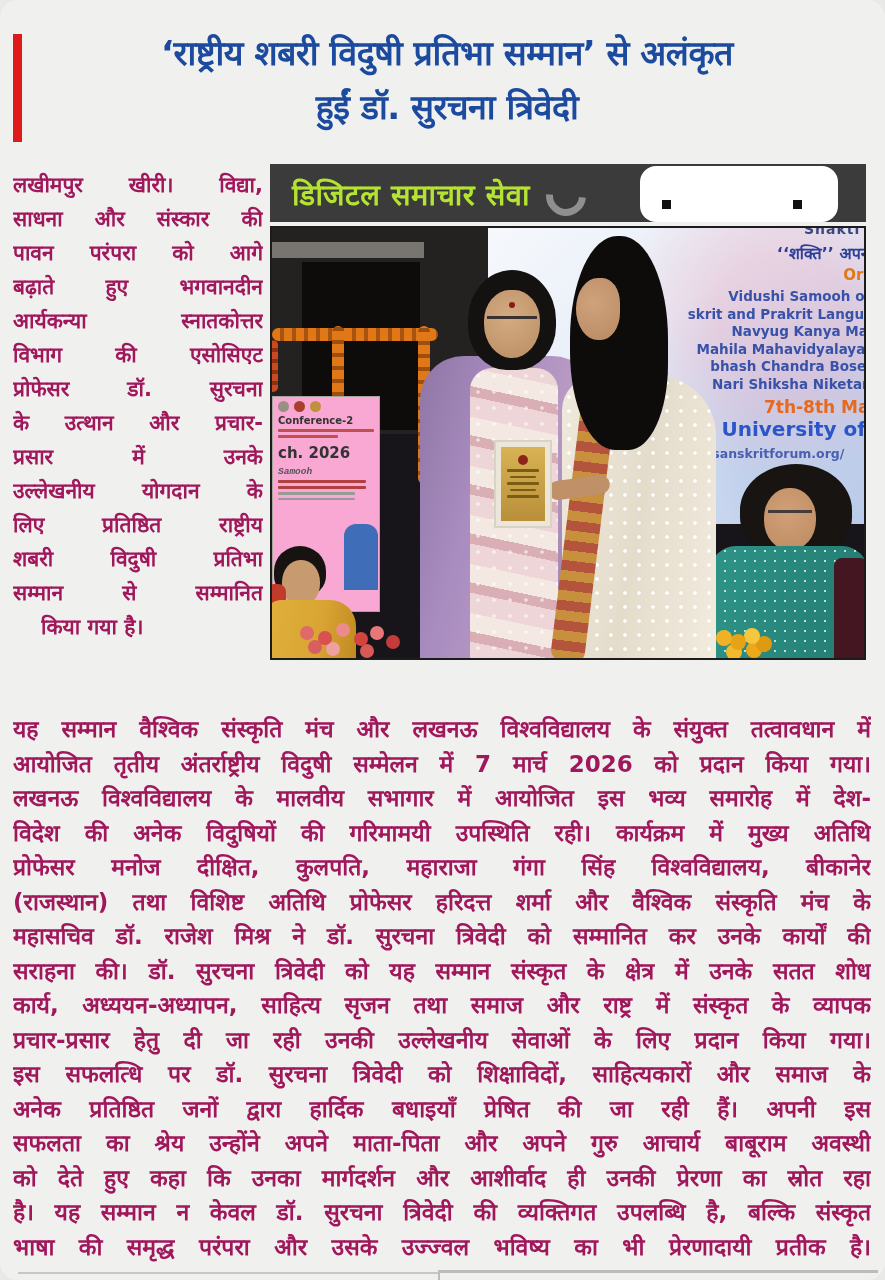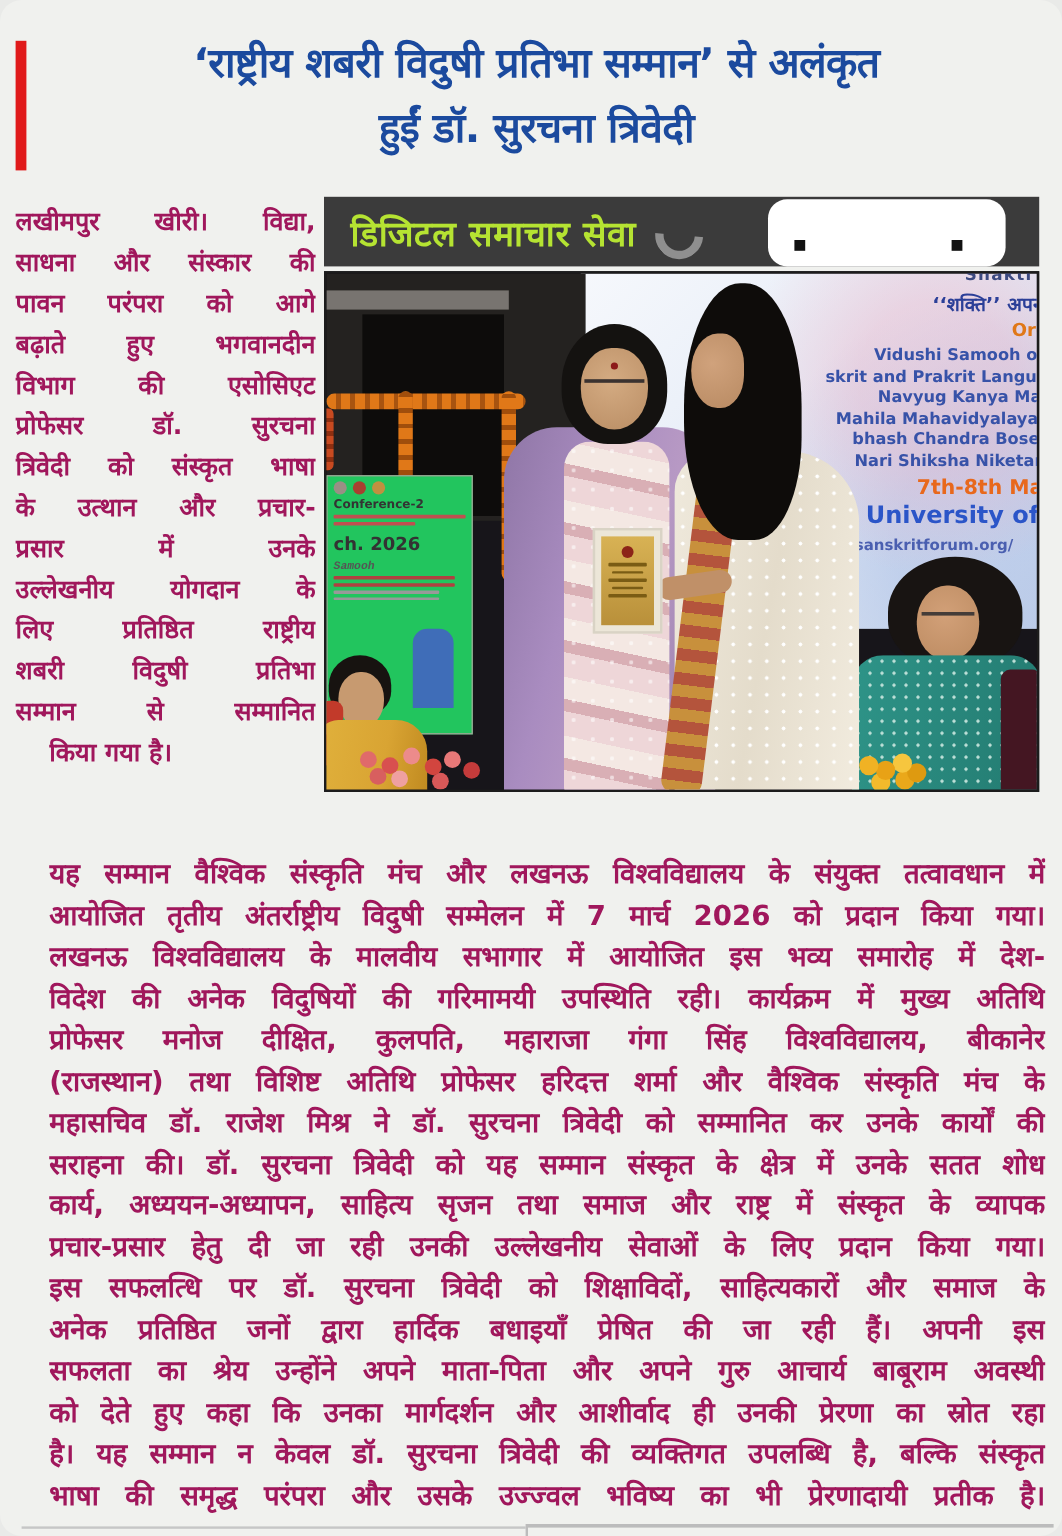--- a/index.html
+++ b/index.html
@@ -98,22 +98,22 @@
     position:absolute;width:12px;border-radius:6px;
     background:repeating-linear-gradient(0deg,#e07818 0 9px,#a04e0c 9px 13px);
   }
   .garland-v.g1{left:60px;top:98px;height:196px;}
   .garland-v.g2{left:146px;top:98px;height:158px;}
   .garland-edge{
     position:absolute;left:-4px;top:112px;width:10px;height:52px;border-radius:5px;
     background:repeating-linear-gradient(0deg,#c84a20 0 7px,#8f2f10 7px 11px);
   }
   .poster{
-    position:absolute;left:0;top:168px;width:122px;height:216px;
-    background:#22c55e;border:1px solid #a9a49c;box-sizing:border-box;
+    position:absolute;left:0;top:168px;width:108px;height:216px;
+    background:#f9a8d4;border:1px solid #a9a49c;box-sizing:border-box;
     padding:4px 5px;font-weight:700;color:#333;overflow:hidden;
   }
   .poster .logos{display:flex;gap:5px;margin-bottom:3px;}
   .poster .logo{width:11px;height:11px;border-radius:50%;}
   .poster .lg1{background:#9a8f85;} .poster .lg2{background:#a84030;} .poster .lg3{background:#c09040;}
   .poster .p-title{font-size:10px;white-space:nowrap;}
   .poster .bar{height:3px;background:#c05050;margin:3px 0;border-radius:1px;}
   .poster .bar.b2{width:62%;}
   .poster .p-date{font-size:15px;margin-top:6px;}
   .poster .p-samooh{font-size:9.5px;font-style:italic;color:#555;margin-top:4px;font-family:Liberation Mono, monospace;}
@@ -193,21 +193,21 @@
     box-shadow:14px 4px 0 #e8a216,28px -2px 0 #f6c63e,40px 6px 0 #de9a10,10px 14px 0 #f2ba2c,30px 12px 0 #eaa81a;
   }
   .dark-table{position:absolute;left:366px;top:384px;width:84px;height:50px;background:#15121a;border-radius:10px;}
   
   .body-text{
     position:absolute;left:13px;top:712px;width:858px;
     color:#a0175c;font-weight:700;font-size:23px;
   }
   .body-text .line{
     height:34.5px;line-height:34.5px;overflow:hidden;
-    text-align:justify;text-align-last:justify;margin-left:28px;
+    text-align:justify;text-align-last:justify;
   }
   
   .divider-left{position:absolute;left:18px;top:1272px;width:420px;height:2px;background:#c6c6c6;}
   .divider-right{position:absolute;left:440px;top:1270px;width:438px;height:3px;background:#bcbcbc;}
   .divider-tick{position:absolute;left:438px;top:1270px;width:2px;height:10px;background:#bcbcbc;}
 </style>
 </head>
 <body>
 
 <div class="page">
@@ -216,23 +216,23 @@
   <div class="headline">
     <div>‘राष्ट्रीय शबरी विदुषी प्रतिभा सम्मान’ से अलंकृत</div>
     <div>हुईं डॉ. सुरचना त्रिवेदी</div>
   </div>
 
   <div class="left-col">
       <div class="line">लखीमपुर खीरी। विद्या,</div>
       <div class="line">साधना और संस्कार की</div>
       <div class="line">पावन परंपरा को आगे</div>
       <div class="line">बढ़ाते हुए भगवानदीन</div>
+      <div class="line">आर्यकन्या स्नातकोत्तर</div>
       <div class="line">विभाग की एसोसिएट</div>
       <div class="line">प्रोफेसर डॉ. सुरचना</div>
-      <div class="line">त्रिवेदी को संस्कृत भाषा</div>
       <div class="line">के उत्थान और प्रचार-</div>
       <div class="line">प्रसार में उनके</div>
       <div class="line">उल्लेखनीय योगदान के</div>
       <div class="line">लिए प्रतिष्ठित राष्ट्रीय</div>
       <div class="line">शबरी विदुषी प्रतिभा</div>
       <div class="line">सम्मान से सम्मानित</div>
       <div class="line">किया गया है।</div>
     </div>
 
   <div class="banner">

